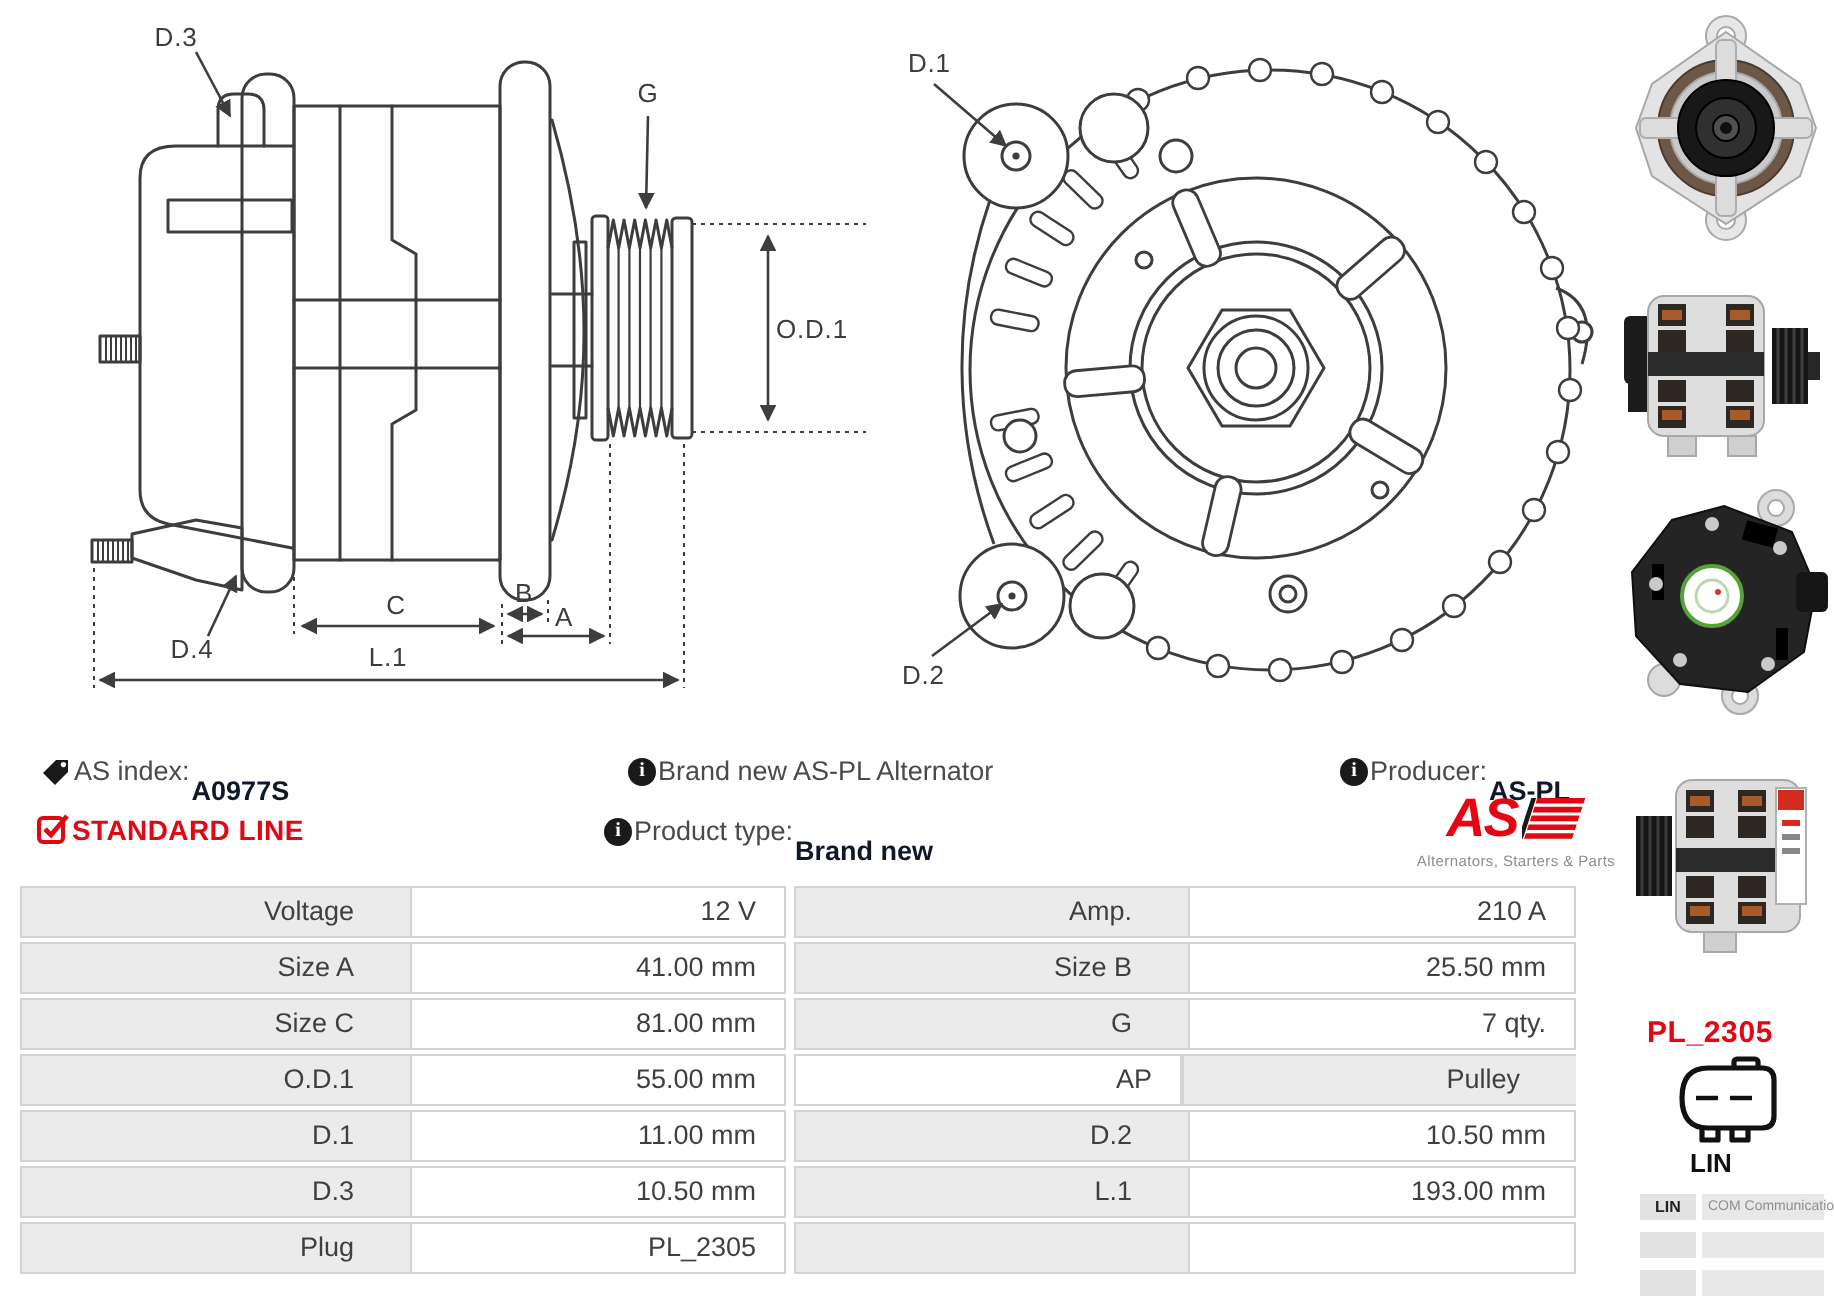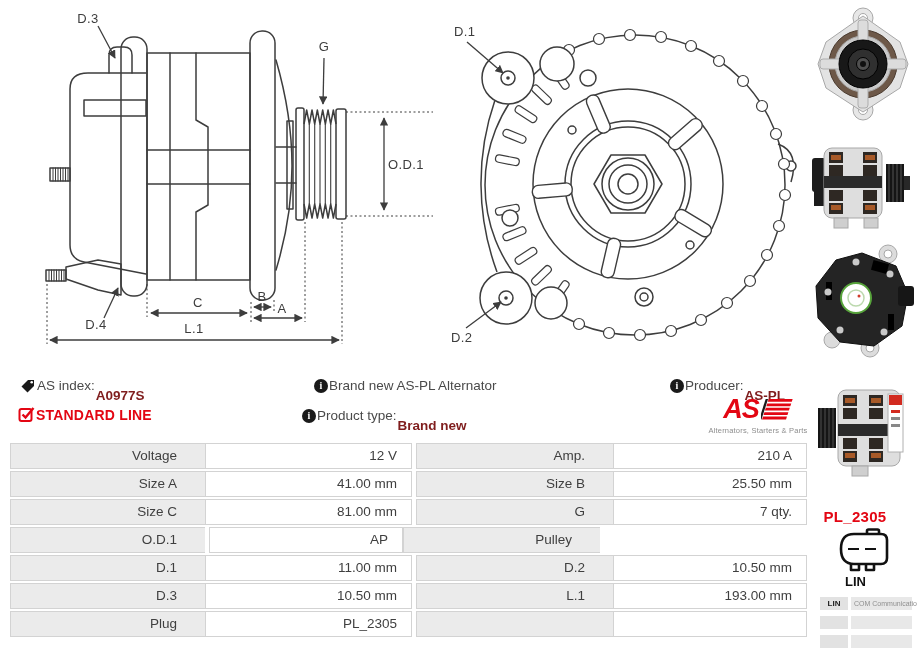--- a/index.html
+++ b/index.html
@@ -6,21 +6,21 @@
   #page{position:relative;width:917px;height:648px;background:#fff;overflow:hidden;
         font-family:"Liberation Sans", sans-serif;color:#3f3f3f;}
   svg text{font-family:"Liberation Sans", sans-serif;}
 
   
   .dim-label{font-size:13px;fill:#3d3d3d;letter-spacing:.4px;}
 
   
   .info-item{position:absolute;display:inline-flex;align-items:center;gap:1px;height:17px;
              font-size:13.5px;color:#4a4a4a;white-space:nowrap;}
-  .info-item .b{font-weight:bold;color:#7f1d1d;margin-top:20px;}
+  .info-item .b{font-weight:bold;color:#0f172a;margin-top:20px;}
   .std-line{color:#e30613;font-weight:bold;font-size:14px;letter-spacing:.2px;}
   .info-icon{display:inline-block;width:14px;height:14px;border-radius:50%;background:#1a1a1a;
              color:#fff;text-align:center;line-height:14px;font-size:10px;font-weight:bold;
              font-family:"Liberation Serif", serif;flex:0 0 auto;}
   .info-icon::before{content:"i";}
 
   
   .as-logo{position:absolute;left:703px;top:396px;width:110px;text-align:center;}
   .as-logo-mark{display:flex;align-items:flex-start;justify-content:center;height:28px;}
   .as-text{color:#e30613;font-weight:bold;font-style:italic;font-size:27px;line-height:26px;
@@ -29,21 +29,21 @@
   .as-tagline{font-size:7.5px;color:#8d8d8d;margin-top:2px;letter-spacing:.2px;}
 
   
   .spec-table{position:absolute;left:10px;top:443px;}
   .spec-row{display:flex;gap:4px;margin-bottom:2px;}
   .pair{display:flex;}
   .cell{box-sizing:border-box;height:26px;line-height:24px;border:1px solid #d3d3d3;
         font-size:13.5px;color:#3f3f3f;text-align:right;overflow:hidden;}
   .cell.label{background:#ebebeb;border-right:none;padding-right:28px;}
   .cell.value{background:#fff;padding-right:14px;}
-  .c1l{width:195px}.c1v{width:207px}.c2l{width:197px}.c2v{width:194px}
+  .c1l{width:195px}.c1v{width:188px}.c2l{width:197px}.c2v{width:194px}
 
   
   .photo{position:absolute;}
   .pl-code{position:absolute;left:805px;top:508px;width:100px;text-align:center;
            color:#e30613;font-weight:bold;font-size:15px;letter-spacing:.3px;}
   .lin-label{position:absolute;left:845px;top:574px;font-weight:bold;font-size:13px;color:#111;}
   .pin-table{position:absolute;left:820px;top:597px;}
   .pin-row{display:flex;gap:3px;margin-bottom:6px;}
   .pin-cell{box-sizing:border-box;height:13px;line-height:13px;}
   .pin-name{width:28px;background:#e2e2e2;font-size:8px;font-weight:bold;color:#222;text-align:center;}
@@ -436,20 +436,21 @@
       </div>
       <div class="pair">
         <div class="cell label c2l">G</div>
         <div class="cell value c2v">7 qty.</div>
       </div>
     </div>
 
     <div class="spec-row">
       <div class="pair">
         <div class="cell label c1l">O.D.1</div>
+        <div class="cell value c1v">55.00 mm</div>
       </div>
       <div class="pair">
         <div class="cell value c2v">AP</div>
         <div class="cell label c2l">Pulley</div>
       </div>
     </div>
 
     <div class="spec-row">
       <div class="pair">
         <div class="cell label c1l">D.1</div>

